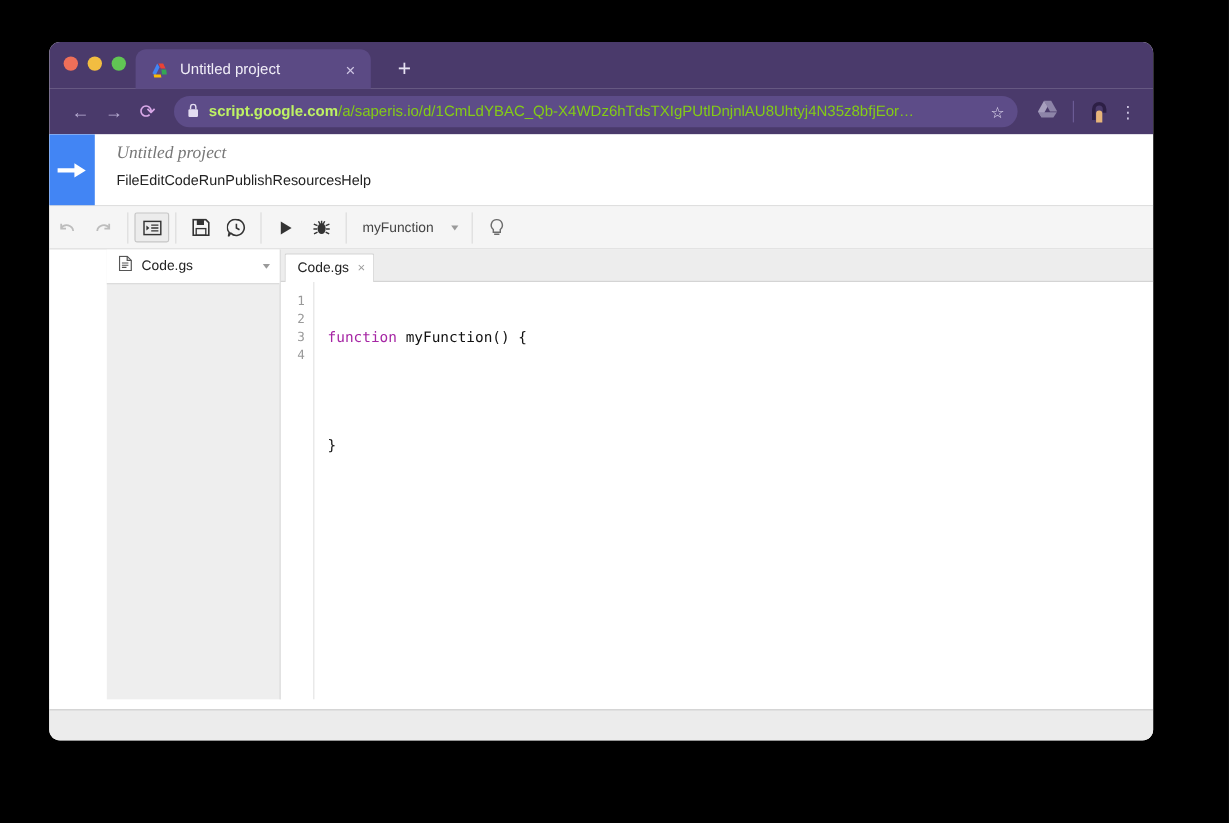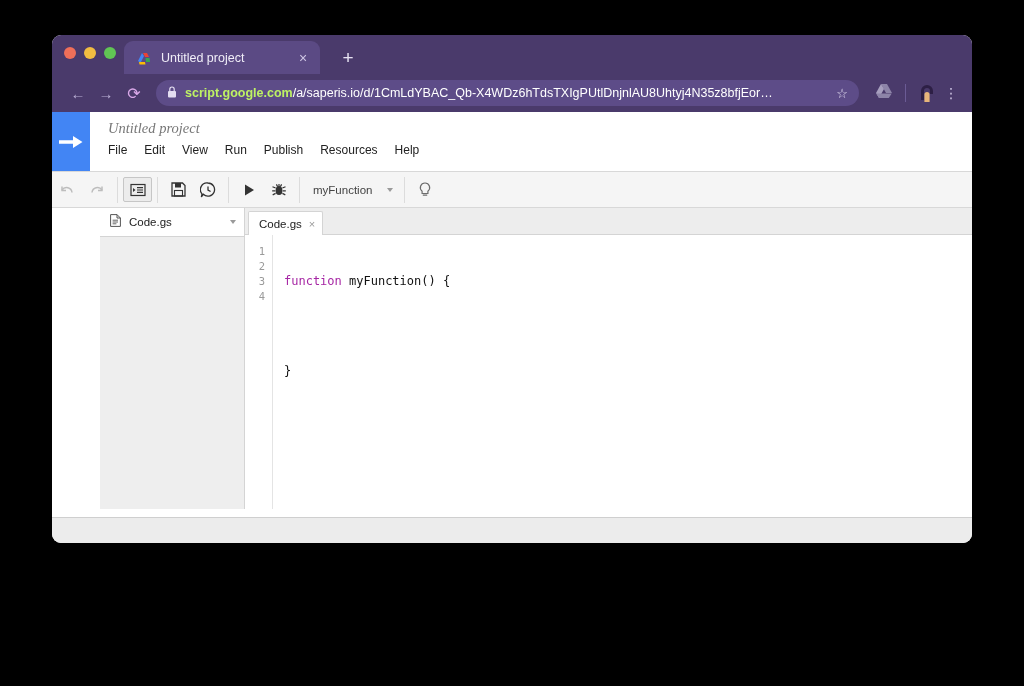--- a/index.html
+++ b/index.html
@@ -4,22 +4,22 @@
 <style>
   * { box-sizing: border-box; margin: 0; padding: 0; }
   html, body {
     width: 1024px; height: 686px;
     background: #000;
     font-family: "Liberation Sans", sans-serif;
     overflow: hidden;
   }
   .window {
     position: absolute;
-    left: 52px; top: 35px;
-    width: 920px; height: 508px;
+    left: 41px; top: 35px;
+    width: 920px; height: 582px;
     border-radius: 9px;
     overflow: hidden;
     background: #fff;
     box-shadow: 0 6px 28px rgba(0,0,0,0.55);
     display: flex; flex-direction: column;
   }
 
   
   .tabstrip {
     height: 39px;
@@ -88,21 +88,21 @@
     display: flex; align-items: center;
     padding: 0 11px;
     overflow: hidden;
   }
   .lock { color: #e3ddf1; font-size: 10px; margin-right: 8px; flex: 0 0 auto; }
   .url {
     font-size: 12.5px; white-space: nowrap; overflow: hidden;
     flex: 1 1 auto;
   }
   .url .host { color: #bef264; font-weight: bold; }
-  .url .path { color: #ffffff; }
+  .url .path { color: #84cc16; }
   .star { color: #e2dcf0; font-size: 13px; flex: 0 0 auto; margin-left: 6px; }
   .drive-ico { width: 18px; margin: 0 6px; flex: 0 0 auto; }
   .divider-v { width: 1px; height: 18px; background: #6b5b95; margin: 0 6px; }
   .avatar { width: 22px; height: 22px; flex: 0 0 auto; margin: 0 4px; }
   .kebab {
     color: #cfc6e4; font-size: 14px; letter-spacing: 0;
     width: 18px; text-align: center; line-height: 0.9; flex: 0 0 auto;
   }
 
   
@@ -117,21 +117,21 @@
     width: 38px; background: #4285f4;
     display: flex; align-items: center; justify-content: center;
     flex: 0 0 38px;
   }
   .header-text { padding: 8px 0 0 18px; display: flex; flex-direction: column; }
   .proj-title {
     font-size: 14.5px; color: #777; font-style: italic;
     font-family: "Liberation Serif", serif;
     margin-bottom: 6px;
   }
-  .menubar { display: flex; gap: 17px; }
+  .menubar { display: flex; }
   .menu-item { font-size: 12px; color: #222; }
 
   
   .toolbar {
     height: 36px;
     background: #f5f5f5;
     border-bottom: 1px solid #d8d8d8;
     display: flex; align-items: center;
     flex: 0 0 auto;
   }
@@ -302,21 +302,21 @@
     <div class="logo">
       <svg width="26" height="20" viewBox="0 0 26 20">
         <path d="M1 8.2 H15 V4 L24.5 10 L15 16 V11.8 H1 Z" fill="#ffffff"></path>
       </svg>
     </div>
     <div class="header-text">
       <div class="proj-title">Untitled project</div>
       <div class="menubar">
         <span class="menu-item">File</span>
         <span class="menu-item">Edit</span>
-        <span class="menu-item">View</span>
+        <span class="menu-item">Code</span>
         <span class="menu-item">Run</span>
         <span class="menu-item">Publish</span>
         <span class="menu-item">Resources</span>
         <span class="menu-item">Help</span>
       </div>
     </div>
   </div>
 
   <div class="toolbar">
     <span class="tb disabled">

